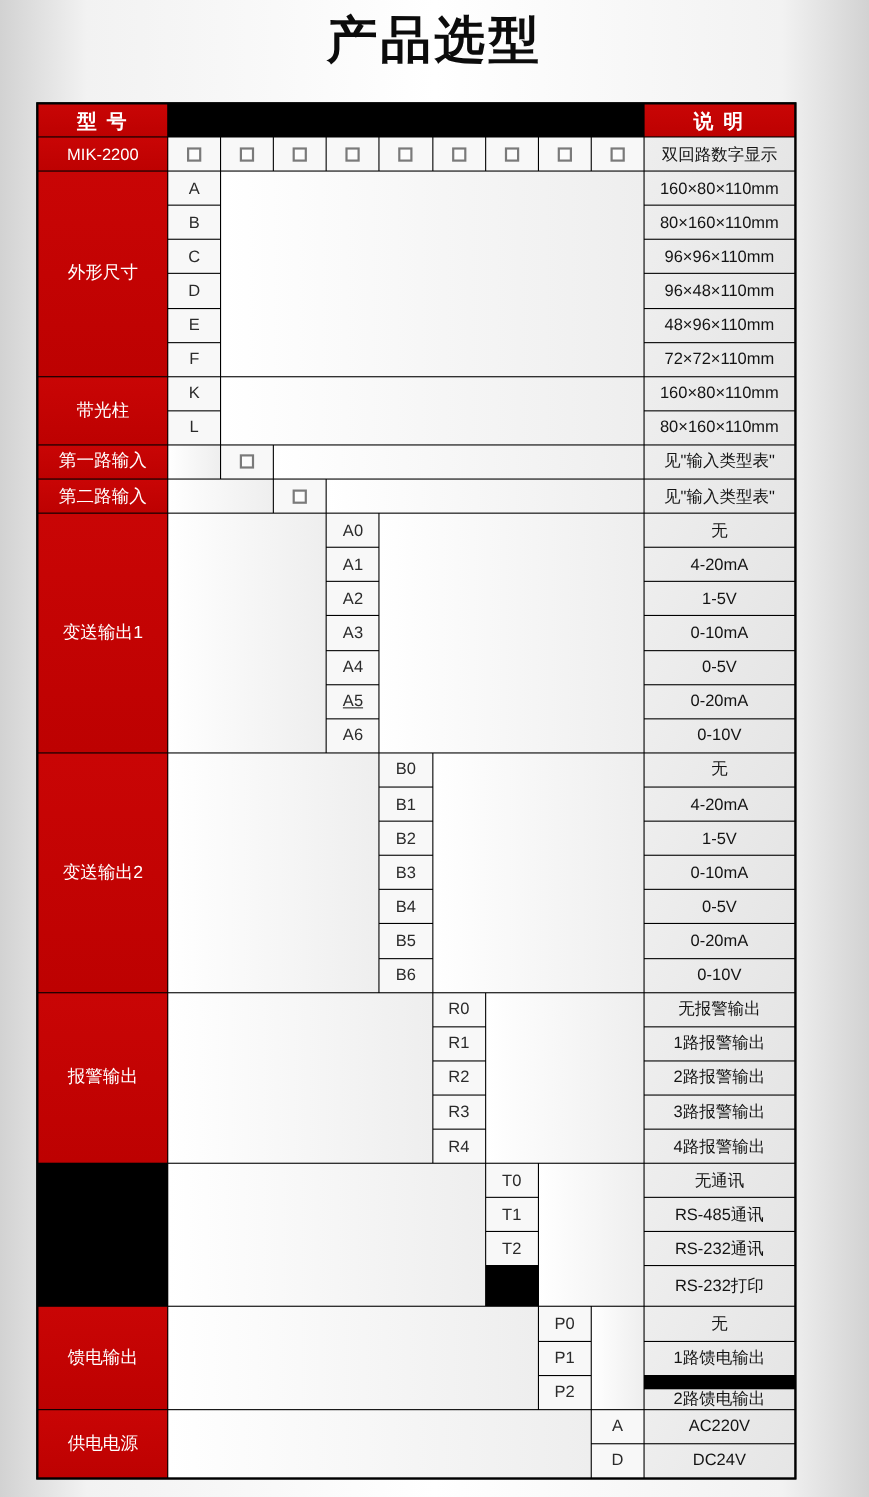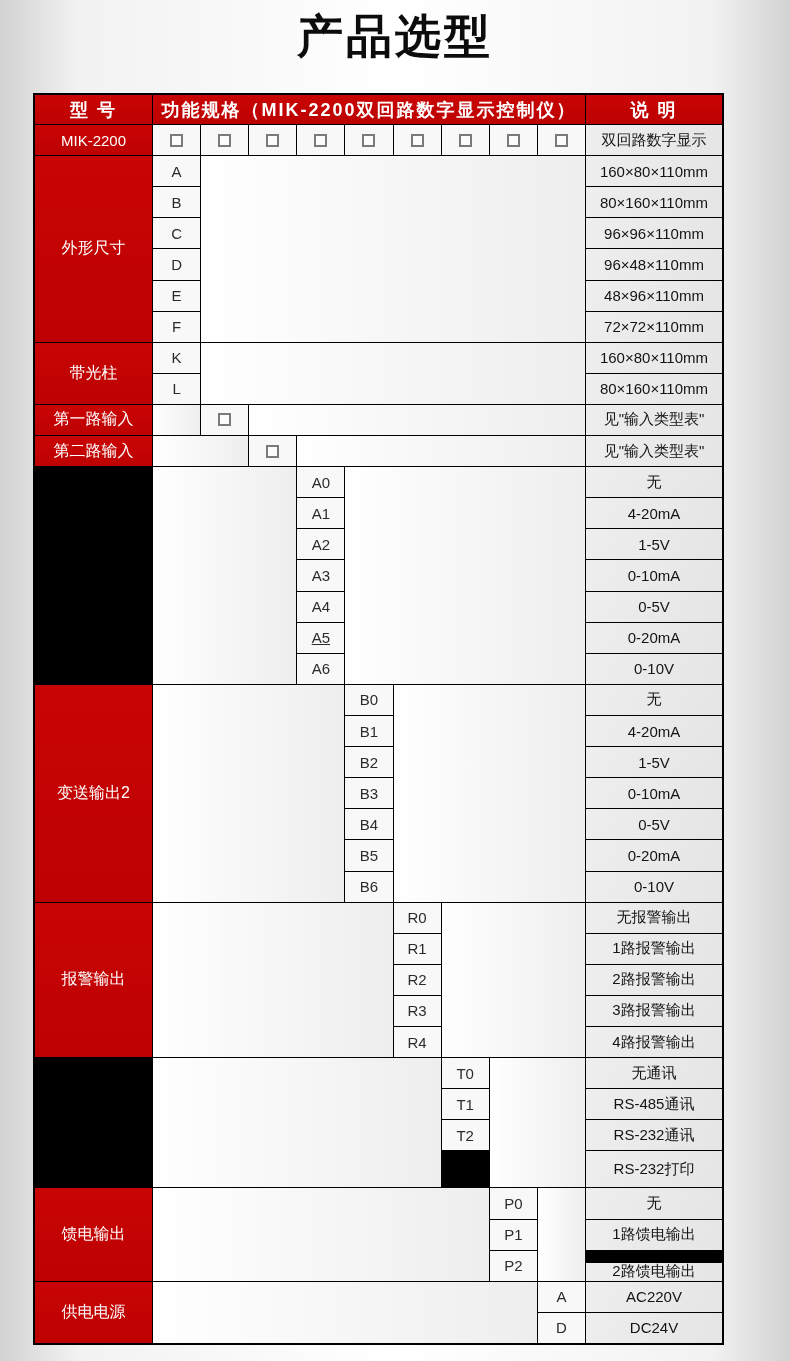--- a/index.html
+++ b/index.html
@@ -57,21 +57,20 @@
     background:#fcfcfc;
   }
 </style>
 </head>
 <body>
 
 <div class="title">产品选型</div>
 
 <div class="grid" id="grid">
   <div class="cell red hdr c-model">型 号</div>
-  <div class="cell red hdr c-spec">功能规格（MIK-2200双回路数字显示控制仪）</div>
   <div class="cell red hdr c-desc">说 明</div>
 <div class="cell red model-label" style="grid-area: 2 / 1 / span 1 / span 1;">MIK-2200</div>
     <div class="cell code" style="grid-area: 2 / 2 / span 1 / span 1;">
       <span class="checkbox"></span>
     </div>
     <div class="cell code" style="grid-area: 2 / 3 / span 1 / span 1;">
       <span class="checkbox"></span>
     </div>
     <div class="cell code" style="grid-area: 2 / 4 / span 1 / span 1;">
       <span class="checkbox"></span>
@@ -122,20 +121,21 @@
     </div>
     <div class="cell desc" style="grid-area: 11 / 11 / span 1 / span 1;">见"输入类型表"</div>
     <div class="cell filler" style="grid-area: 11 / 4 / span 1 / span 7;"></div>
     <div class="cell red" style="grid-area: 12 / 1 / span 1 / span 1;">第二路输入</div>
     <div class="cell filler" style="grid-area: 12 / 2 / span 1 / span 2;"></div>
     <div class="cell code" style="grid-area: 12 / 4 / span 1 / span 1;">
       <span class="checkbox"></span>
     </div>
     <div class="cell desc" style="grid-area: 12 / 11 / span 1 / span 1;">见"输入类型表"</div>
     <div class="cell filler" style="grid-area: 12 / 5 / span 1 / span 6;"></div>
+    <div class="cell red" style="grid-area: 13 / 1 / span 7 / span 1;">变送输出1</div>
     <div class="cell filler" style="grid-area: 13 / 2 / span 7 / span 3;"></div>
     <div class="cell code" style="grid-area: 13 / 5 / span 1 / span 1;">A0</div>
     <div class="cell desc" style="grid-area: 13 / 11 / span 1 / span 1;">无</div>
     <div class="cell code" style="grid-area: 14 / 5 / span 1 / span 1; text-align: center;">A1</div>
     <div class="cell desc" style="grid-area: 14 / 11 / span 1 / span 1;">4-20mA</div>
     <div class="cell code" style="grid-area: 15 / 5 / span 1 / span 1;">A2</div>
     <div class="cell desc" style="grid-area: 15 / 11 / span 1 / span 1;">1-5V</div>
     <div class="cell code" style="grid-area: 16 / 5 / span 1 / span 1;">A3</div>
     <div class="cell desc" style="grid-area: 16 / 11 / span 1 / span 1;">0-10mA</div>
     <div class="cell code" style="grid-area: 17 / 5 / span 1 / span 1;">A4</div>

